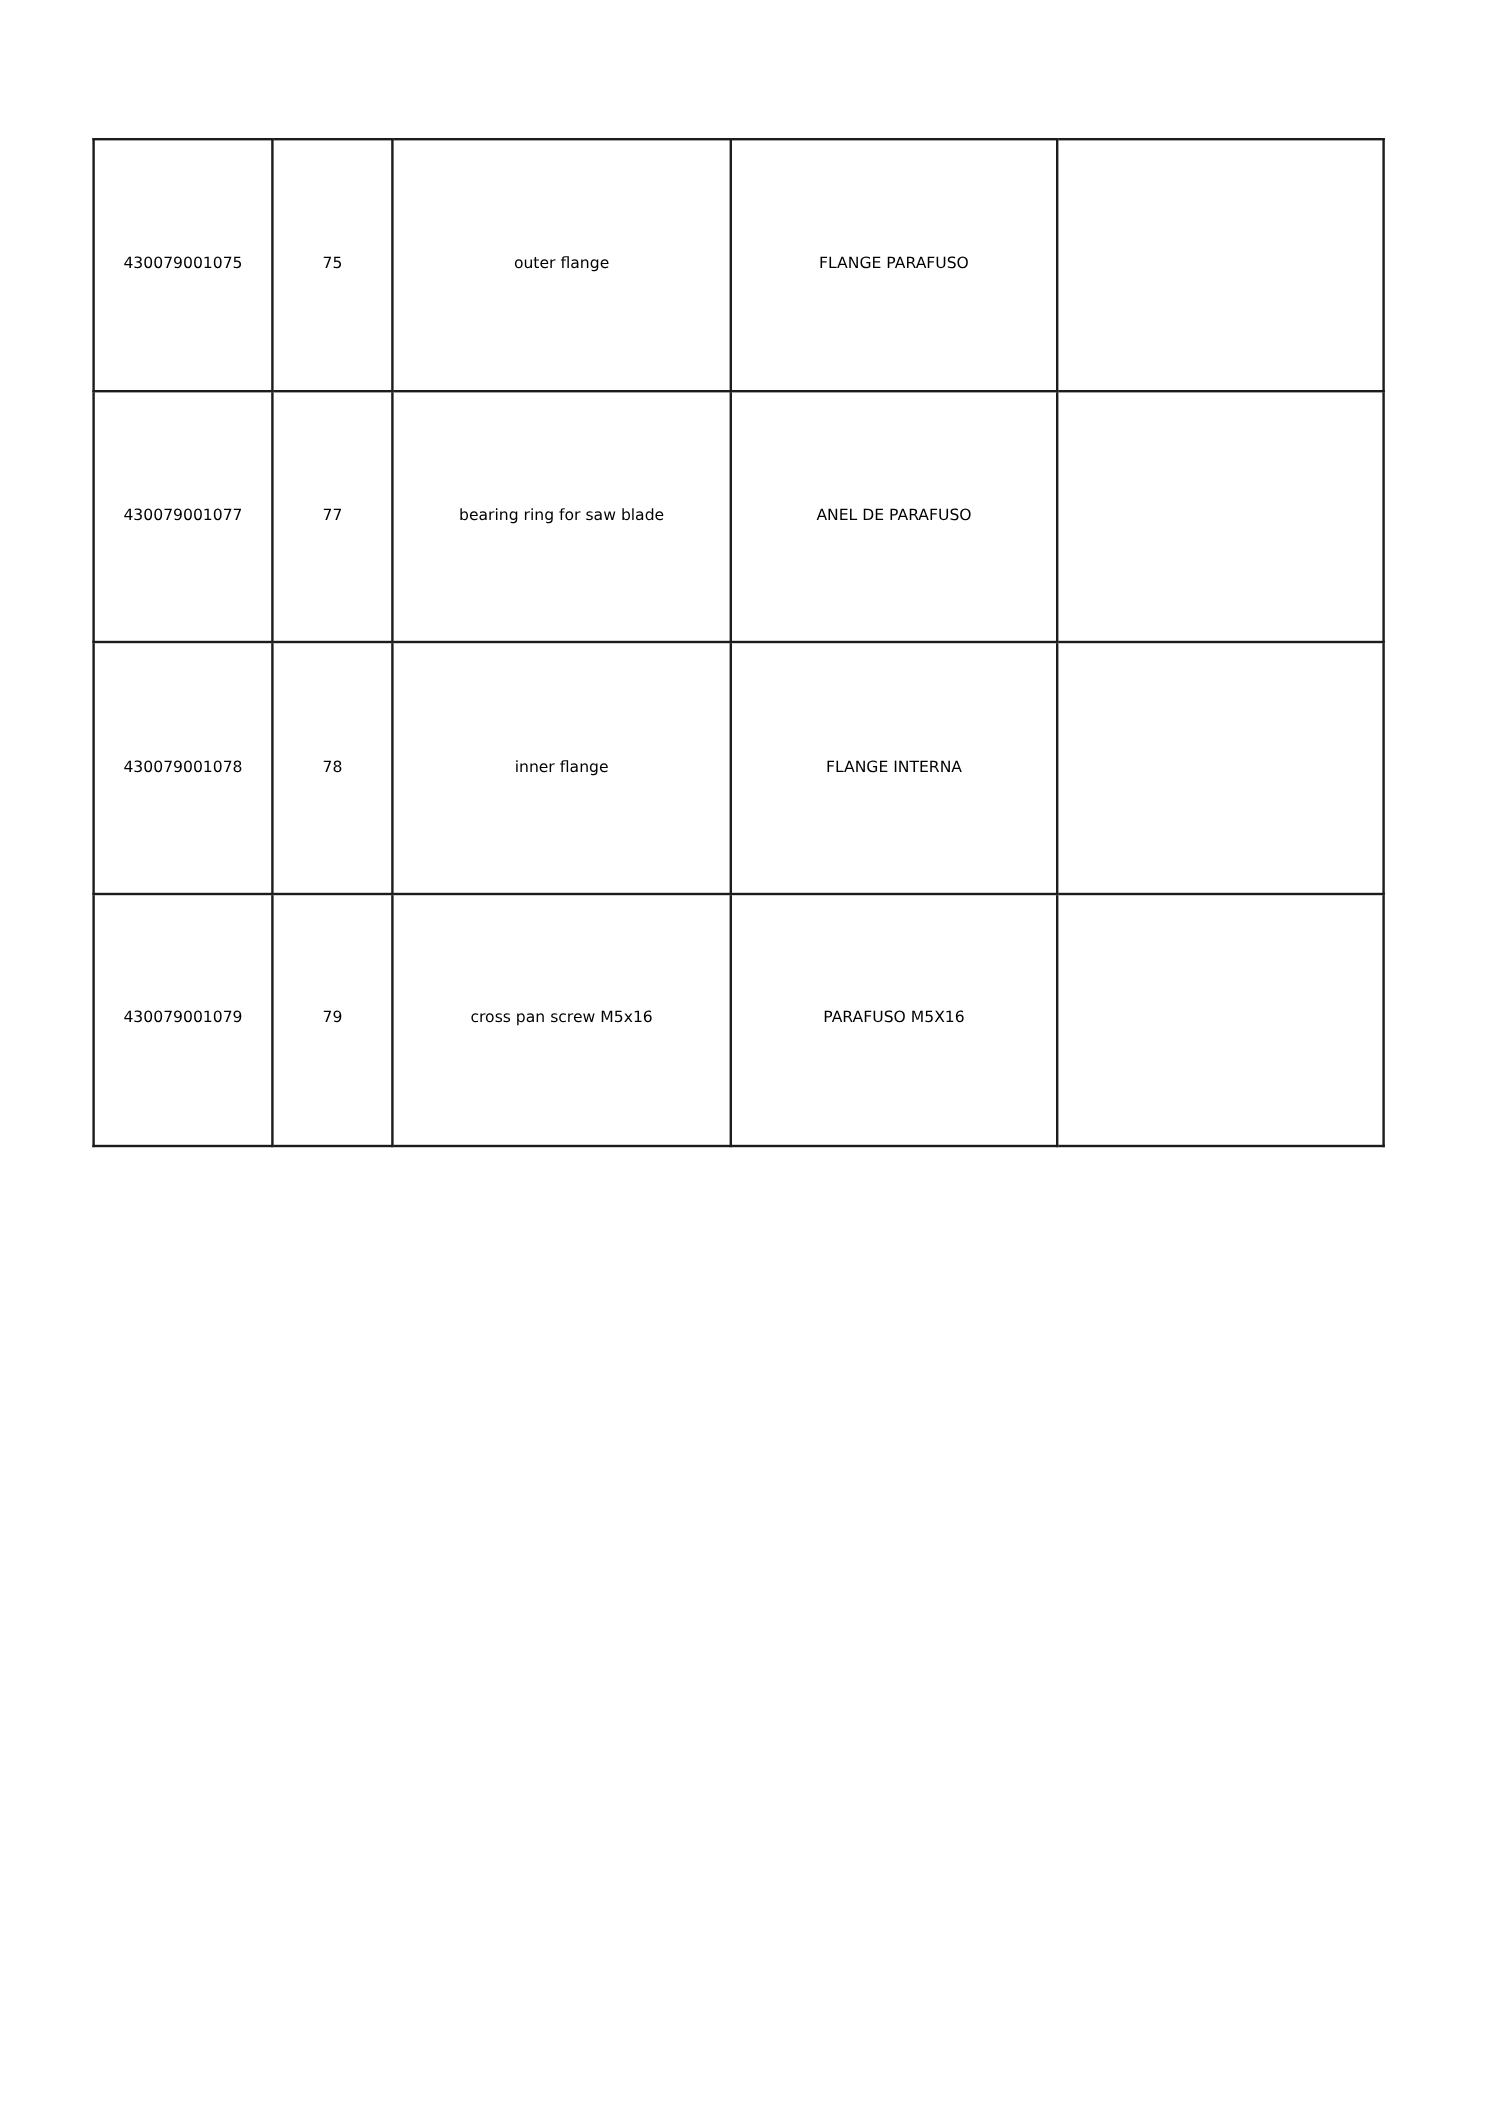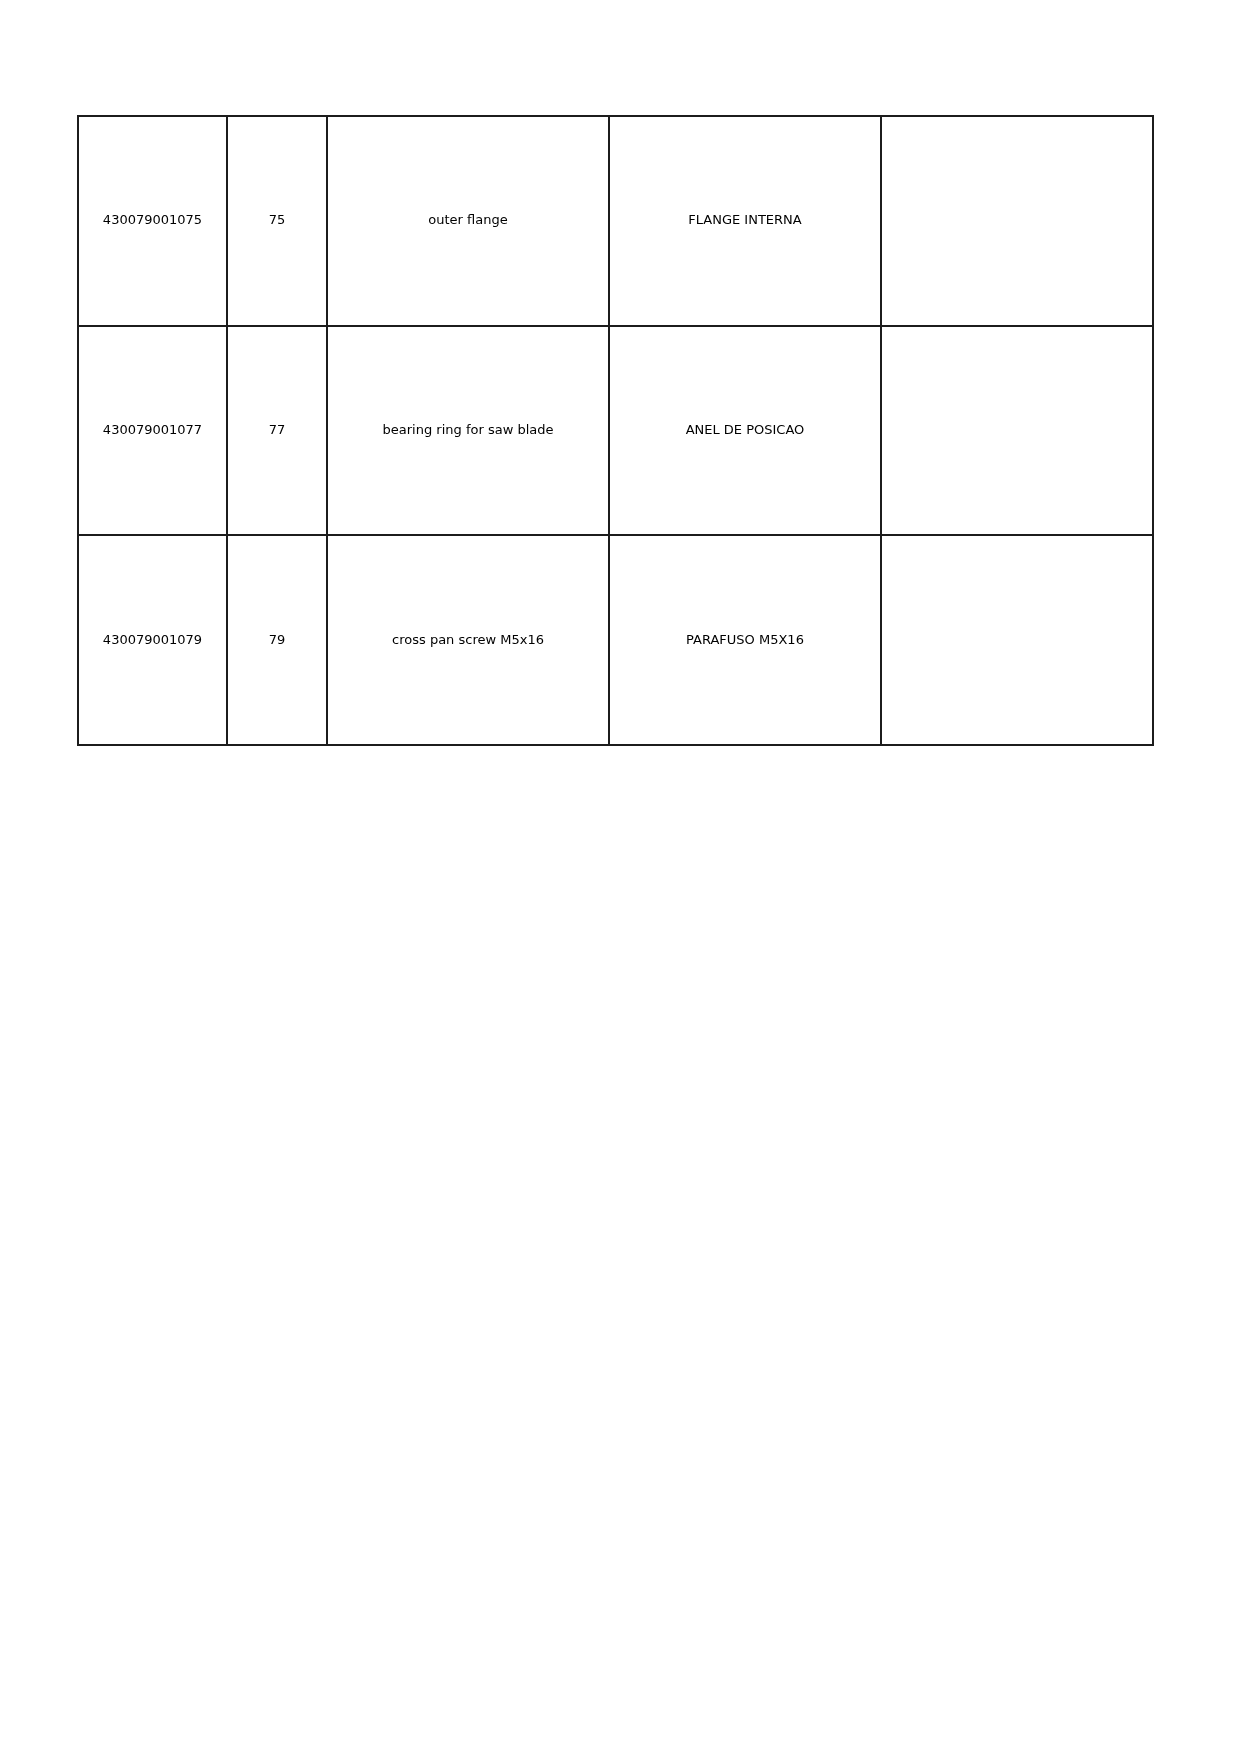--- a/index.html
+++ b/index.html
@@ -55,28 +55,35 @@
           <col style="width: 100px;">
           <col style="width: 282px;">
           <col style="width: 272px;">
           <col style="width: 272px;">
         </colgroup>
       <tbody>
           <tr>
     <td>430079001075</td>
     <td>75</td>
     <td>outer flange</td>
-    <td>FLANGE INTERNA</td>
+    <td>FLANGE PARAFUSO</td>
     <td></td>
   </tr>
           <tr>
     <td>430079001077</td>
     <td>77</td>
     <td>bearing ring for saw blade</td>
-    <td>ANEL DE POSICAO</td>
+    <td>ANEL DE PARAFUSO</td>
+    <td></td>
+  </tr>
+          <tr>
+    <td>430079001078</td>
+    <td>78</td>
+    <td>inner flange</td>
+    <td>FLANGE INTERNA</td>
     <td></td>
   </tr>
           <tr>
     <td>430079001079</td>
     <td>79</td>
     <td>cross pan screw M5x16</td>
     <td>PARAFUSO M5X16</td>
     <td></td>
   </tr>
         </tbody>

